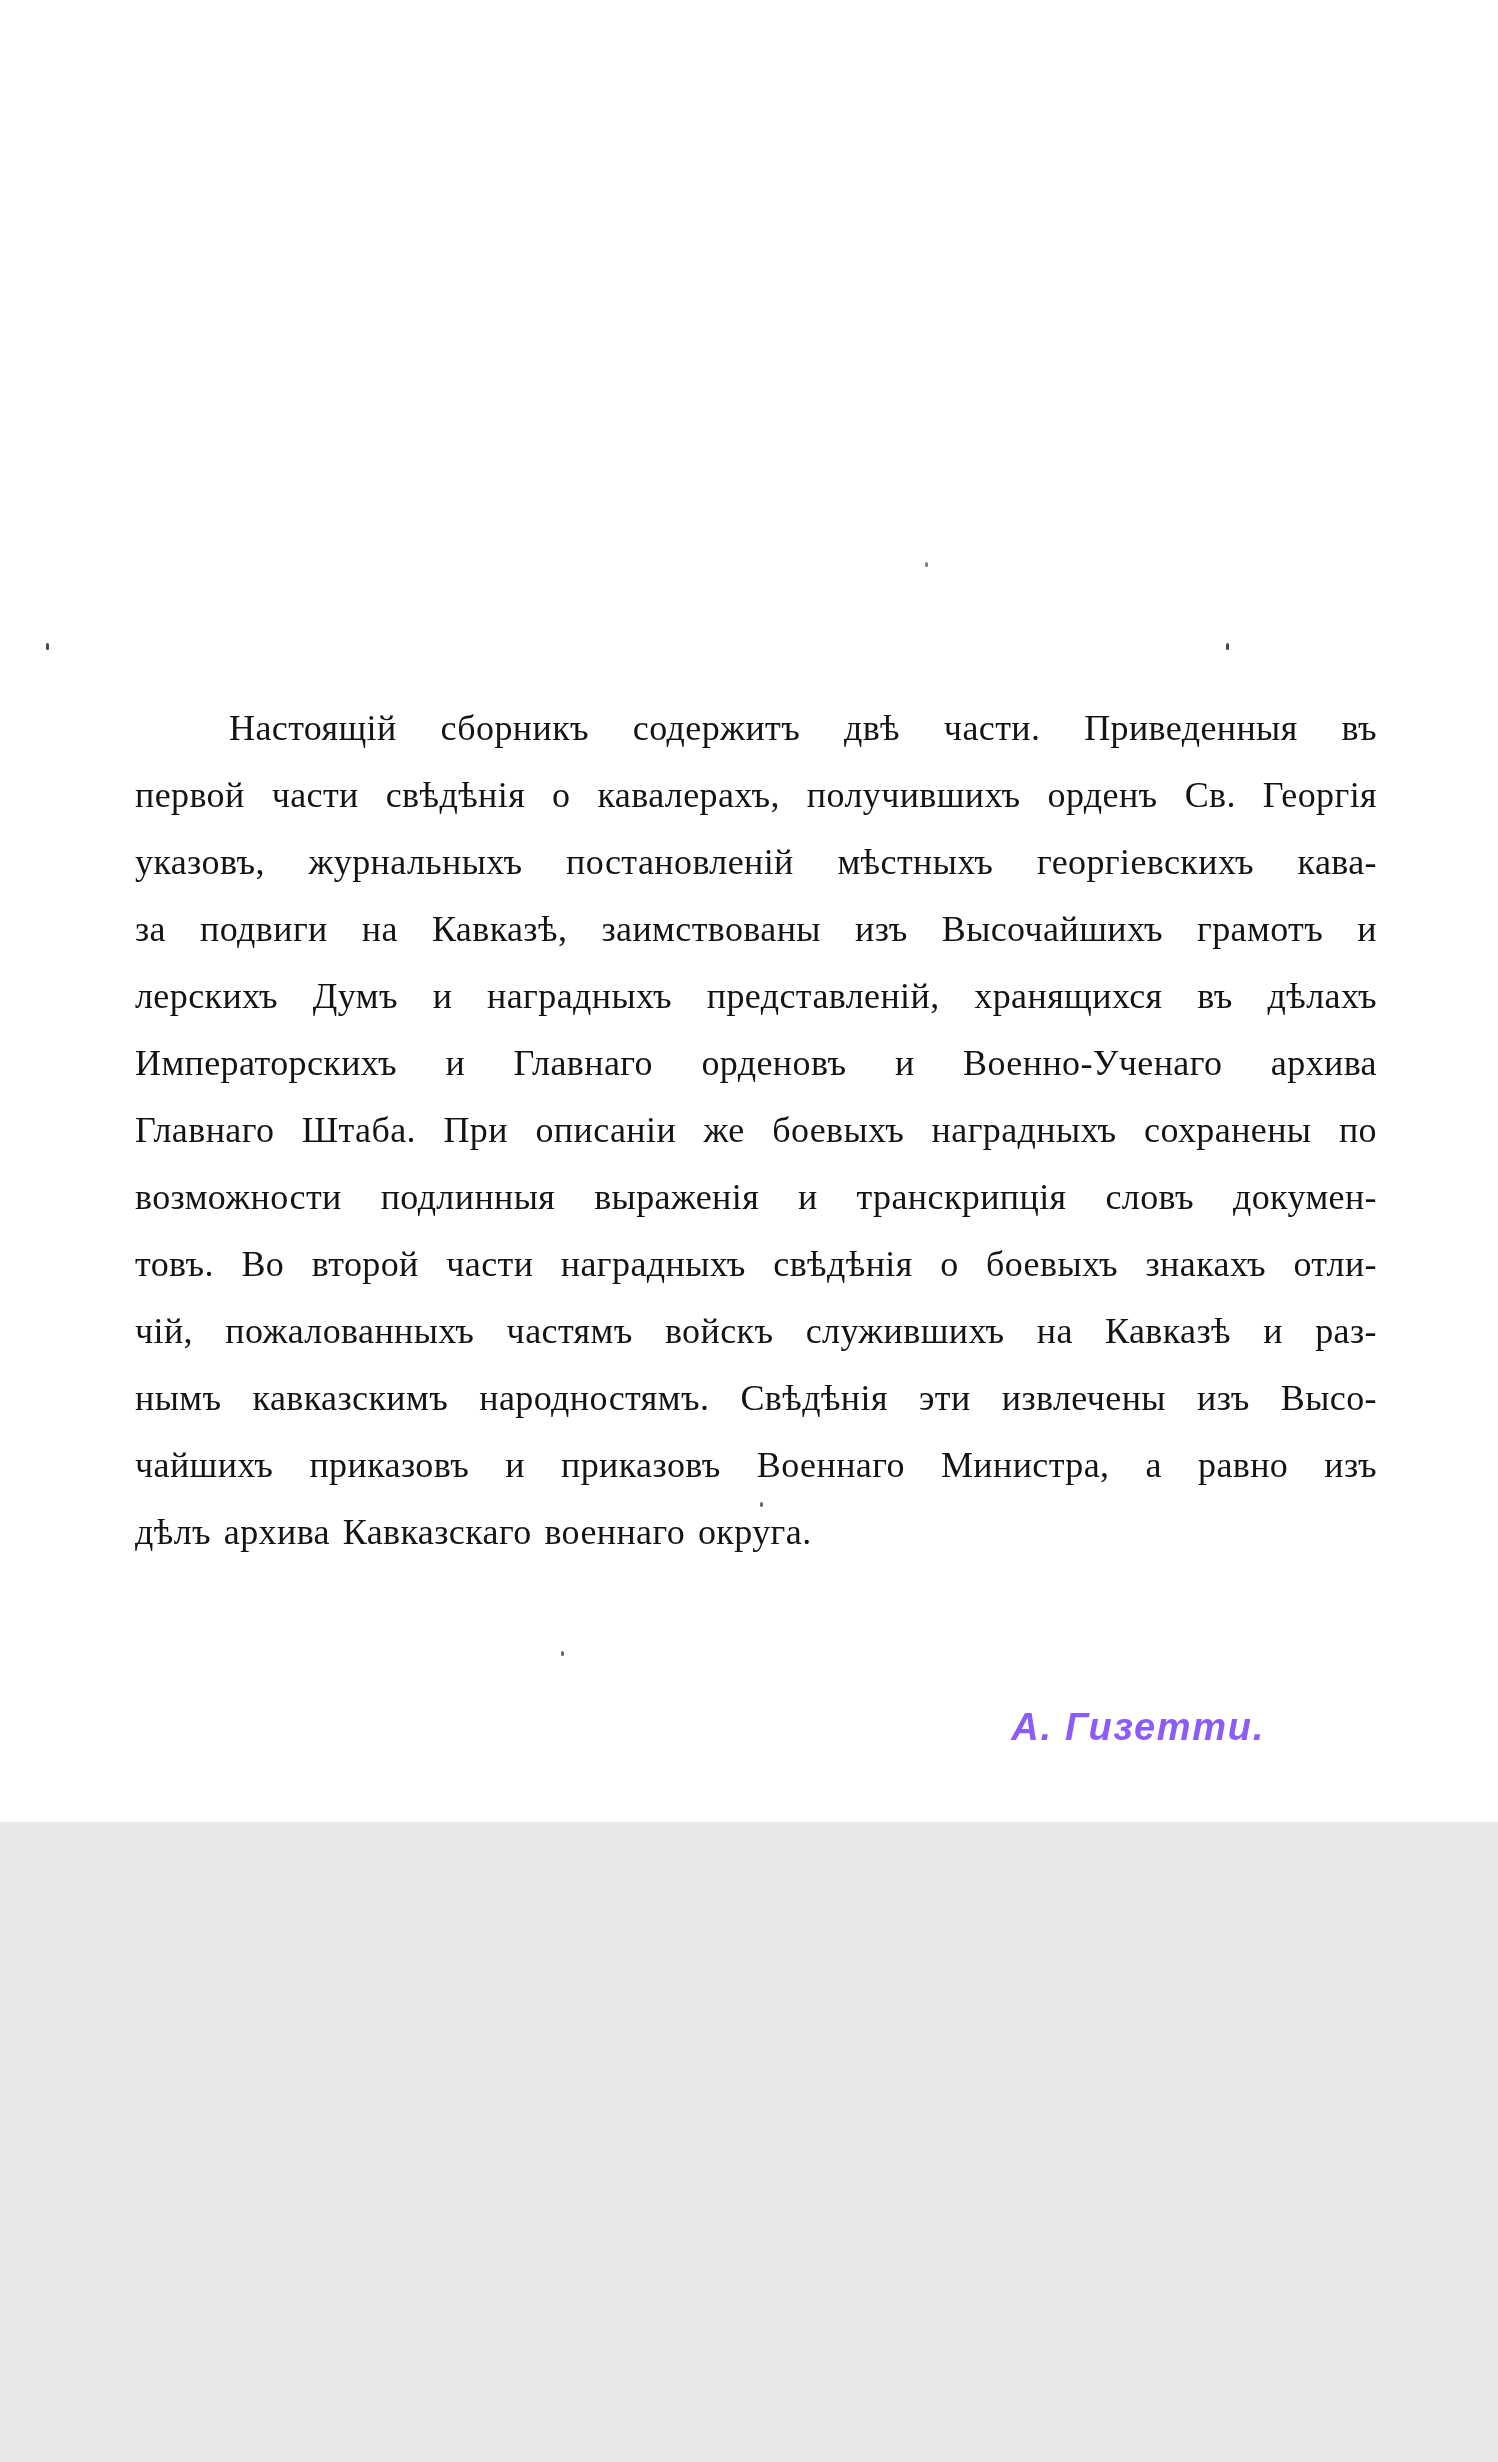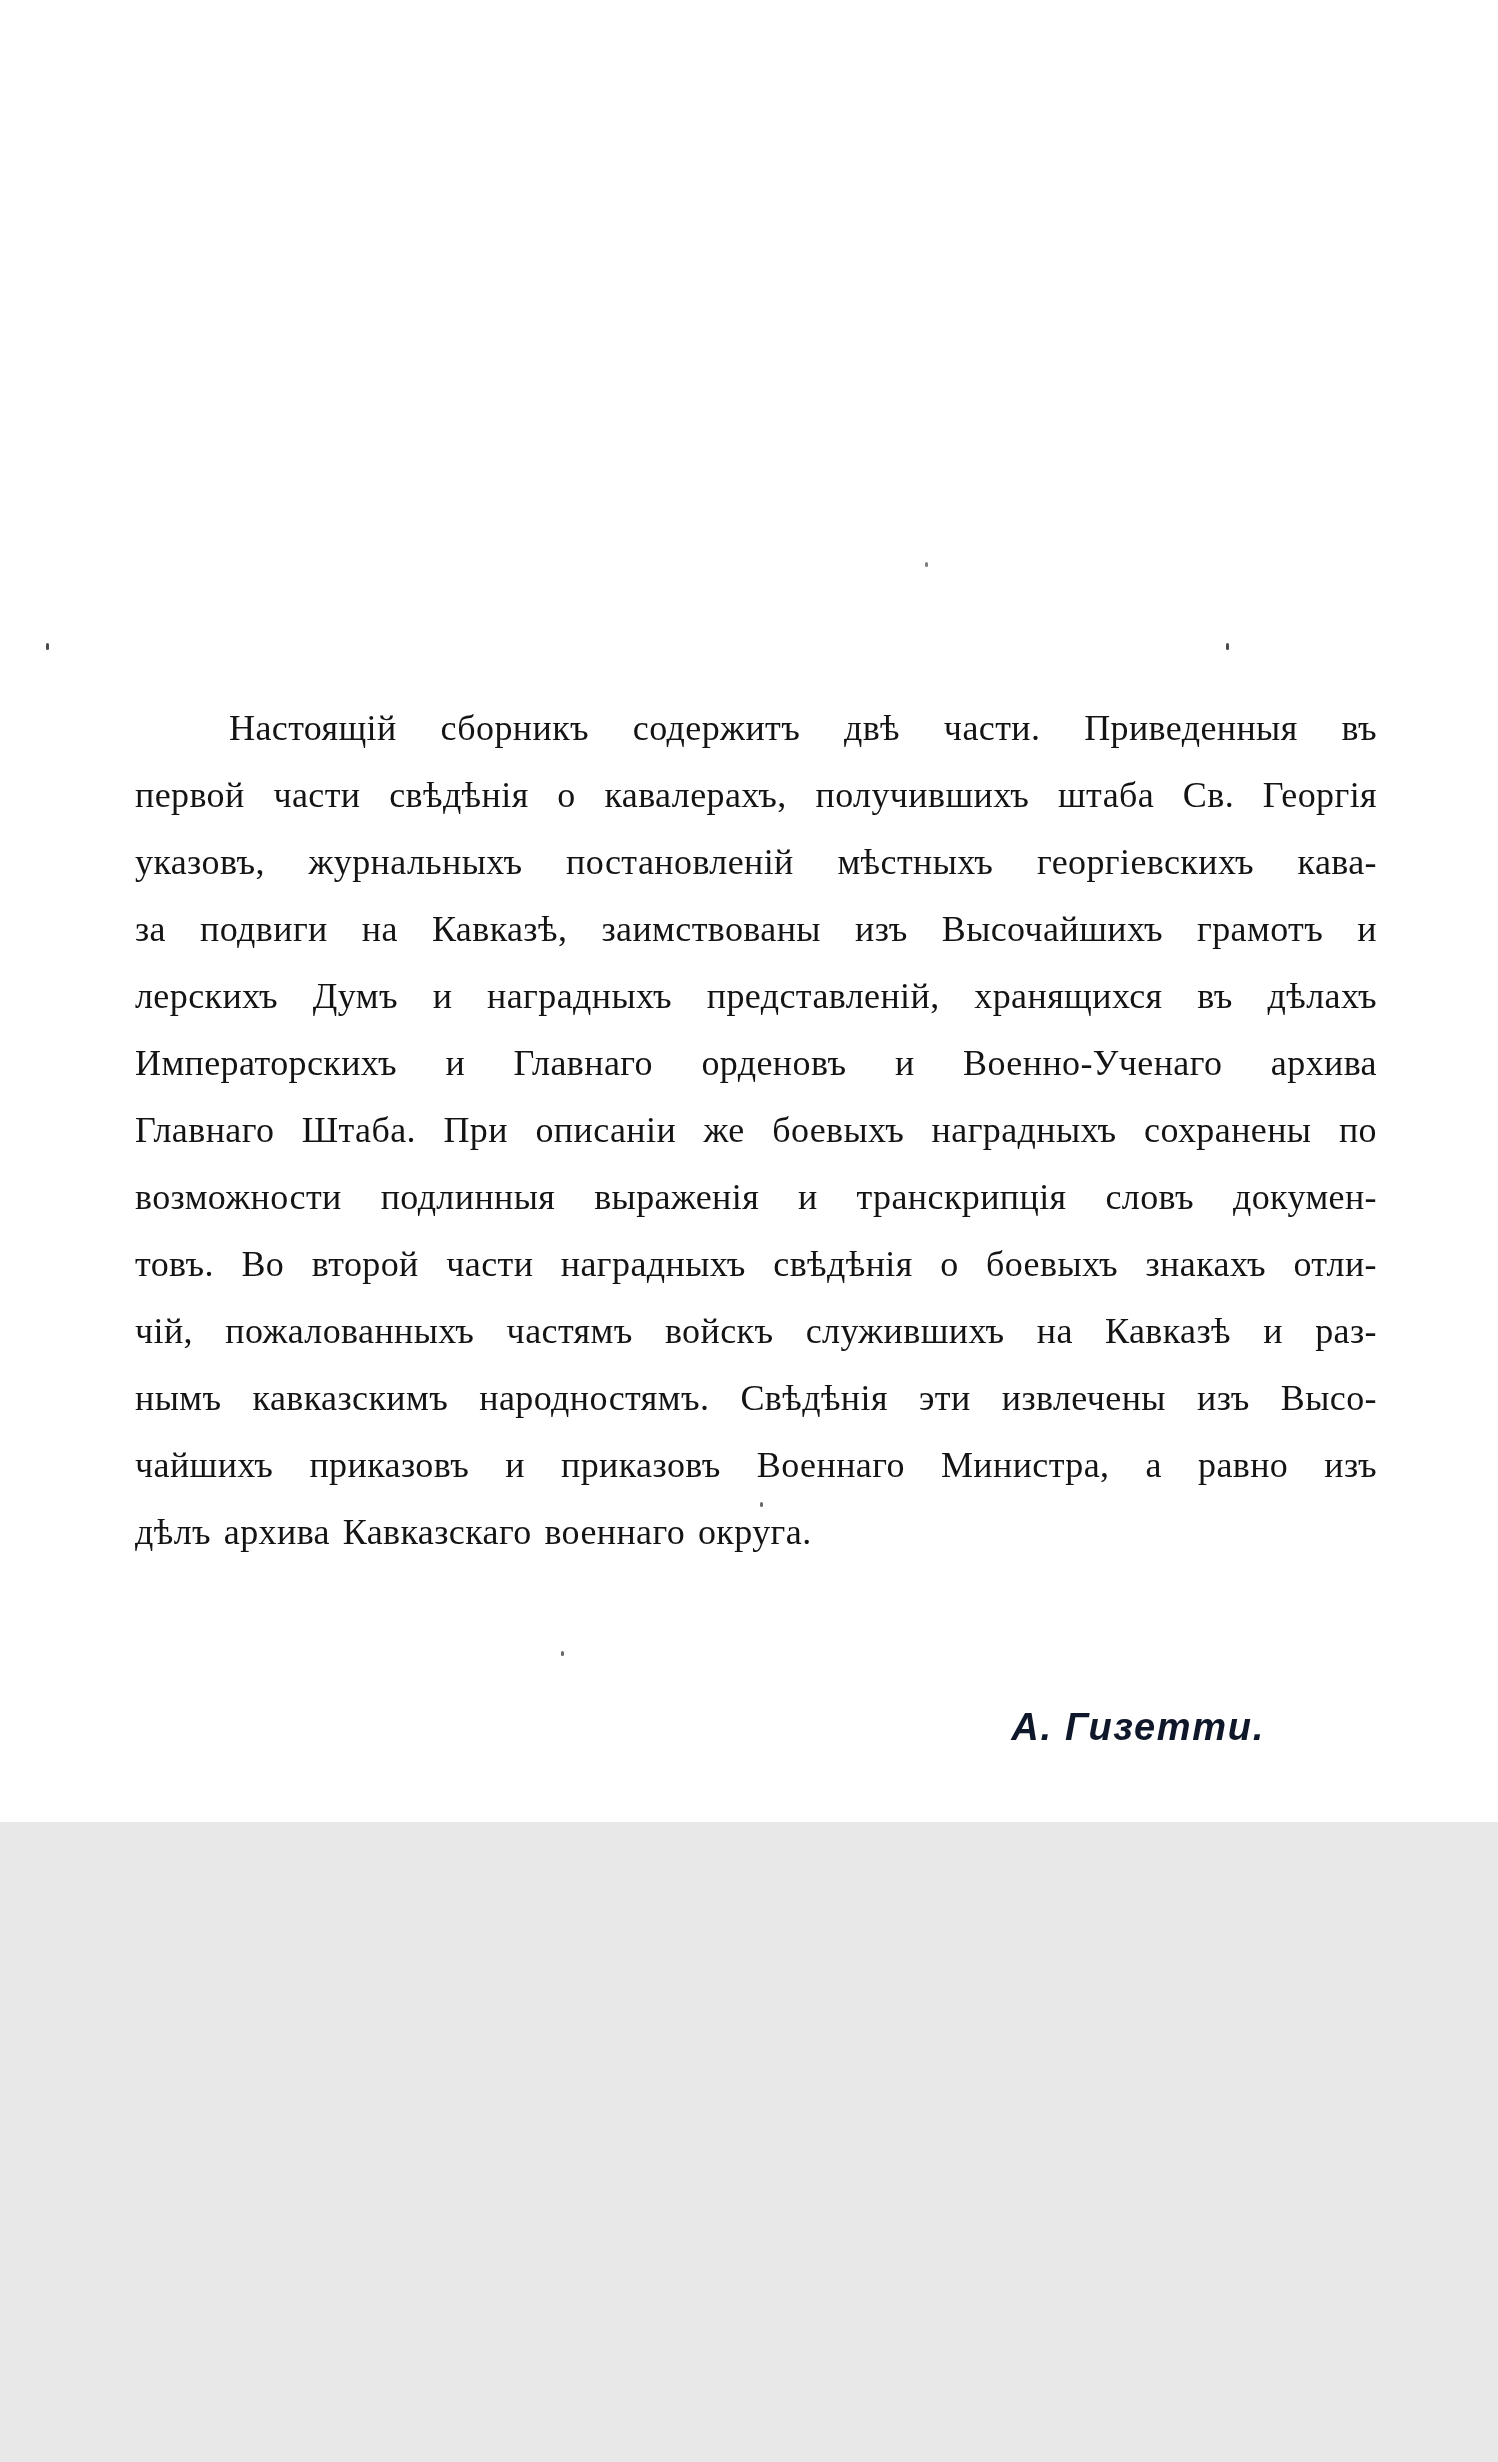--- a/index.html
+++ b/index.html
@@ -46,21 +46,21 @@
   
   .signature {
     position: absolute;
     top: 1706px;
     right: 234px;
     font-family: "Liberation Sans", "DejaVu Sans", sans-serif;
     font-style: italic;
     font-weight: bold;
     font-size: 38px;
     letter-spacing: 1.7px;
-    color: #0f172a;
+    color: #8b5cf6;
   }
   
   .speck {
     position: absolute;
     width: 3.4px;
     height: 6.8px;
     background: #2a2a2a;
     border-radius: 1.7px;
     opacity: 0.85;
   }
@@ -72,21 +72,21 @@
   .speck.s6 { left: 909px; top: 2269px; height: 5.1px; opacity: 0.6; }
   .speck.s7 { left: 613px;  top: 2440px; height: 5.1px; opacity: 0.8; }
 </style>
 </head>
 <body>
 
 <div class="page">
 
   <div class="paragraph">
     <div class="line indent">Настоящій сборникъ содержитъ двѣ части. Приведенныя въ</div>
-    <div class="line">первой части свѣдѣнія о кавалерахъ, получившихъ штаба Св. Георгія</div>
+    <div class="line">первой части свѣдѣнія о кавалерахъ, получившихъ орденъ Св. Георгія</div>
     <div class="line">указовъ, журнальныхъ постановленій мѣстныхъ георгіевскихъ кава-</div>
     <div class="line">за подвиги на Кавказѣ, заимствованы изъ Высочайшихъ грамотъ и</div>
     <div class="line">лерскихъ Думъ и наградныхъ представленій, хранящихся въ дѣлахъ</div>
     <div class="line">Императорскихъ и Главнаго орденовъ и Военно-Ученаго архива</div>
     <div class="line">Главнаго Штаба. При описаніи же боевыхъ наградныхъ сохранены по</div>
     <div class="line">возможности подлинныя выраженія и транскрипція словъ докумен-</div>
     <div class="line">товъ. Во второй части наградныхъ свѣдѣнія о боевыхъ знакахъ отли-</div>
     <div class="line">чій, пожалованныхъ частямъ войскъ служившихъ на Кавказѣ и раз-</div>
     <div class="line">нымъ кавказскимъ народностямъ. Свѣдѣнія эти извлечены изъ Высо-</div>
     <div class="line">чайшихъ приказовъ и приказовъ Военнаго Министра, а равно изъ</div>

